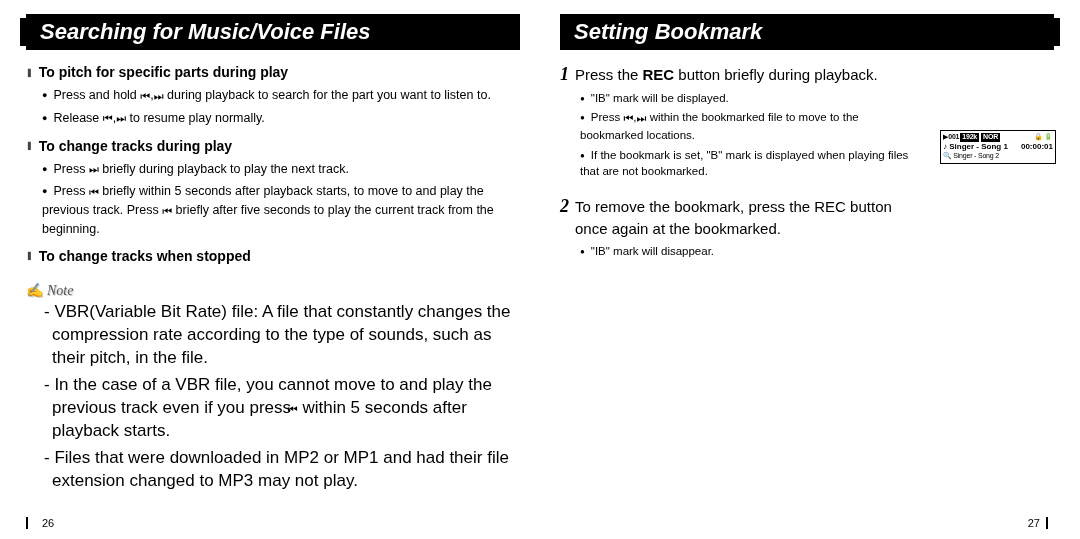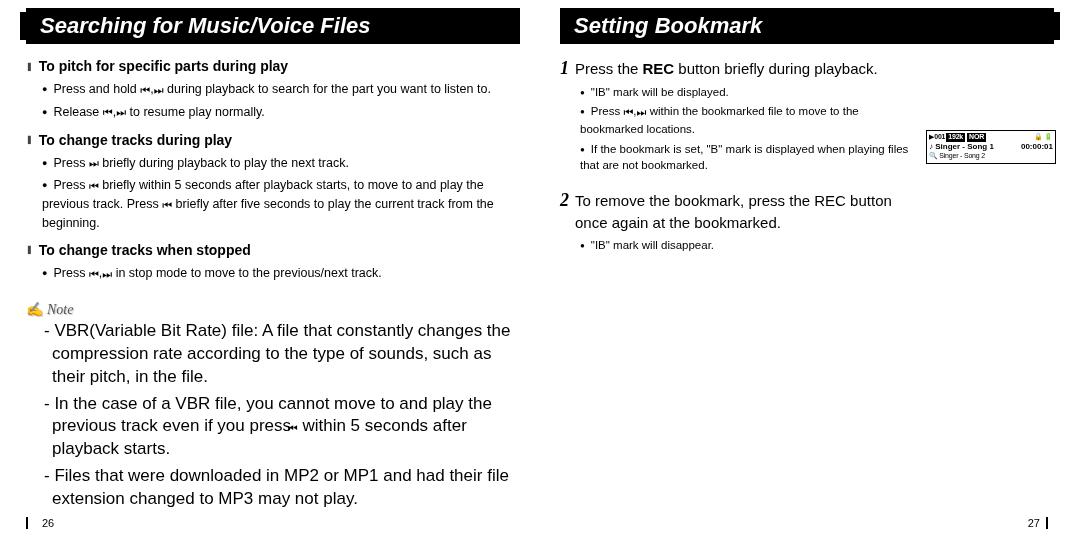--- a/index.html
+++ b/index.html
@@ -1,19 +1,19 @@
 <!DOCTYPE html>
 <html><head>
 <meta charset="utf-8">
 <style>
   * { margin: 0; padding: 0; box-sizing: border-box; }
   html, body { width: 1080px; height: 539px; font-family: Arial, Helvetica, sans-serif; background: #fff; color: #000; }
   .page { display: flex; width: 100%; height: 100%; }
   .col { width: 50%; padding: 0 20px 12px 20px; position: relative; }
-  .title-bar { display: flex; align-items: center; height: 36px; margin-top: 8px; margin-bottom: 14px; }
+  .title-bar { display: flex; align-items: center; height: 36px; margin-top: 14px; margin-bottom: 14px; }
   .title-bar.left { justify-content: flex-start; }
   .title-bar.right { justify-content: flex-end; }
   .title-mark { width: 6px; height: 28px; background: #000; }
   .title-bg { background: #000; color: #fff; font-weight: bold; font-style: italic; font-size: 22px; height: 36px; line-height: 36px; padding: 0 14px; flex: 1; }
   .title-bg.right { text-align: left; }
   .section-head { font-weight: bold; font-size: 14px; margin: 10px 0 6px 6px; display: flex; align-items: center; }
   .section-head::before { content: "❚"; font-size: 8px; margin-right: 6px; color: #444; }
   ul.bullets { list-style: none; margin-left: 22px; }
   ul.bullets > li { font-size: 12.5px; line-height: 1.45; margin-bottom: 4px; }
   ul.bullets > li::before { content: "●"; font-size: 9px; margin-right: 6px; position: relative; top: -1px; }
@@ -28,21 +28,21 @@
   .note-label::before { content: "✍ "; font-style: normal; }
   .note-list { list-style: none; margin-left: 18px; }
   .note-list li { font-size: 17px; line-height: 1.35; margin-bottom: 4px; text-indent: -8px; padding-left: 8px; }
   .note-list li::before { content: "- "; }
   .icon { display: inline-block; vertical-align: middle; }
   .icon.prev::before { content: "⏮"; font-size: 11px; }
   .icon.next::before { content: "⏭"; font-size: 11px; }
   .pagefoot { position: absolute; bottom: 10px; font-size: 11px; }
   .pagefoot.left { left: 26px; border-left: 2px solid #000; padding-left: 14px; }
   .pagefoot.right { right: 32px; border-right: 2px solid #000; padding-right: 6px; }
-  .lcd { position: absolute; top: 130px; right: 24px; width: 130px; border: 1px solid #000; padding: 2px; font-size: 8px; line-height: 1.25; font-family: Arial, sans-serif; }
+  .lcd { position: absolute; top: 130px; right: 24px; width: 116px; border: 1px solid #000; padding: 2px; font-size: 8px; line-height: 1.25; font-family: Arial, sans-serif; }
   .lcd-row { display: flex; align-items: center; }
   .lcd-small { font-size: 7px; letter-spacing: -0.2px; }
   .badge { background:#000; color:#fff; padding:0 2px; margin:0 1px; font-weight:bold; }
   .right-content { max-width: 365px; }
 </style>
 </head>
 <body>
 
 <div class="page">
 
@@ -58,23 +58,20 @@
       <li><span>Release </span><span class="icon prev"></span>,<span class="icon next"></span><span> to resume play normally.</span></li>
     </ul>
 
     <div class="section-head">To change tracks during play</div>
     <ul class="bullets">
       <li><span>Press </span><span class="icon next"></span><span> briefly during playback to play the next track.</span></li>
       <li><span>Press </span><span class="icon prev"></span><span> briefly within 5 seconds after playback starts, to move to and play the previous track. Press </span><span class="icon prev"></span><span> briefly after five seconds to play the current track from the beginning.</span></li>
     </ul>
 
     <div class="section-head">To change tracks when stopped</div>
-    <ul class="bullets">
-      <li><span>Press </span><span class="icon prev"></span>,<span class="icon next"></span><span> in stop mode to move to the previous/next track.</span></li>
-    </ul>
 
     <div class="note-block">
       <div class="note-label">Note</div>
       <ul class="note-list">
         <li>VBR(Variable Bit Rate) file: A file that constantly changes the compression rate according to the type of sounds, such as their pitch, in the file.</li>
         <li><span>In the case of a VBR file, you cannot move to and play the previous track even if you press </span><span class="icon prev"></span><span> within 5 seconds after playback starts.</span></li>
         <li>Files that were downloaded in MP2 or MP1 and had their file extension changed to MP3 may not play.</li>
       </ul>
     </div>
 

